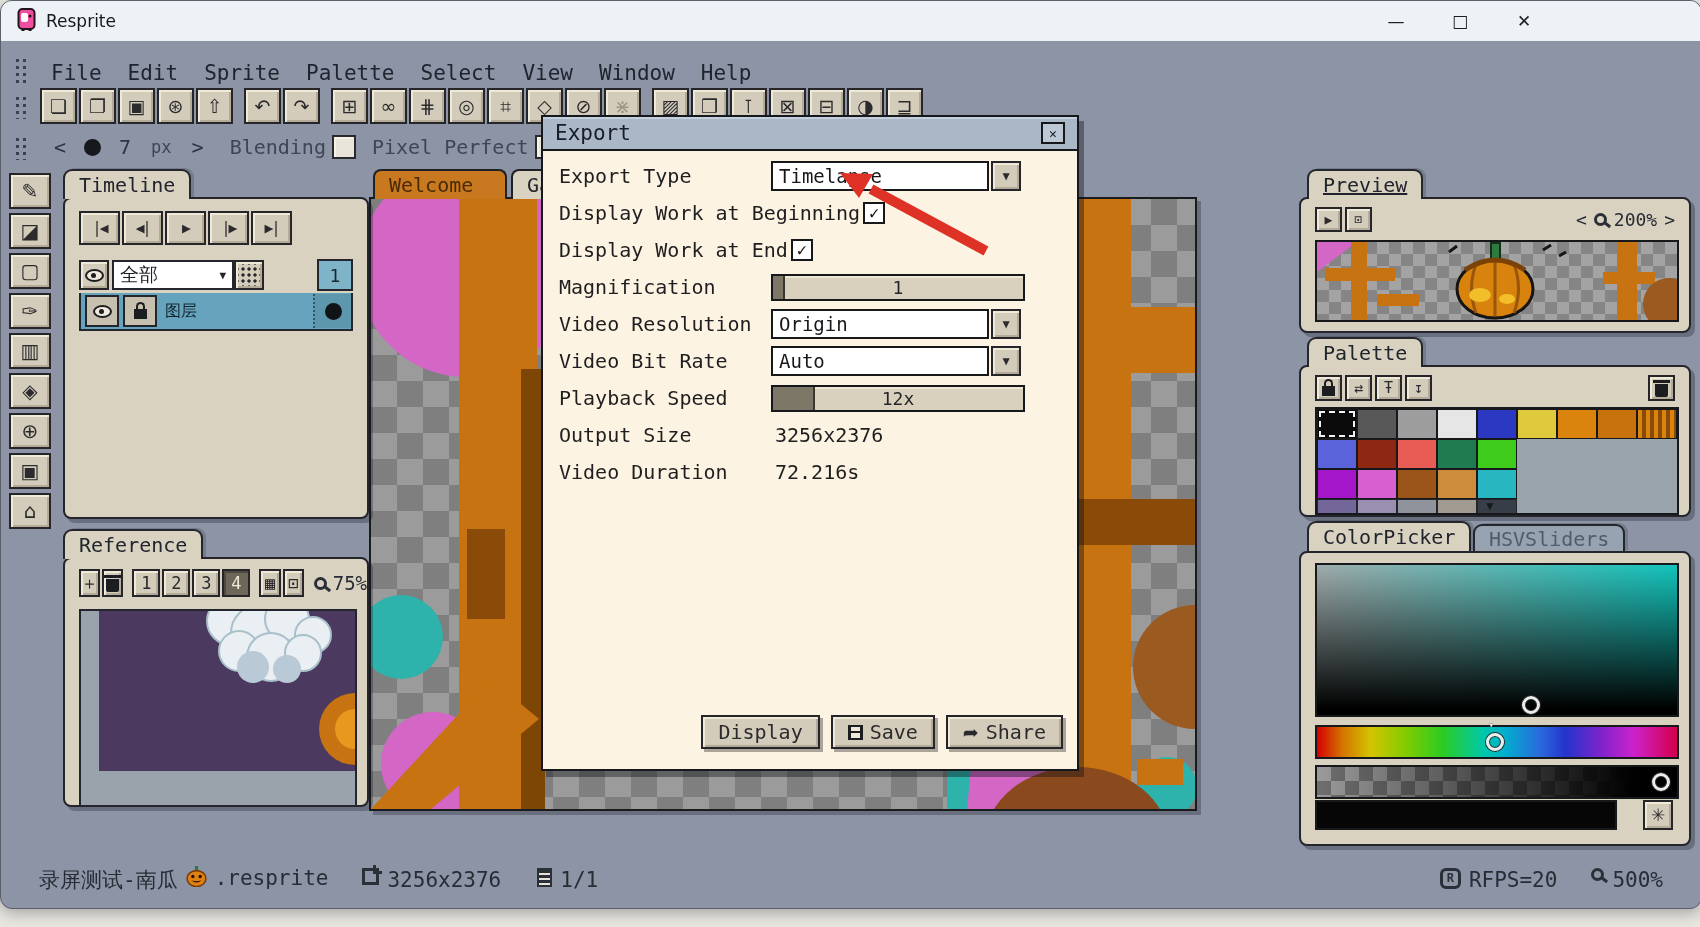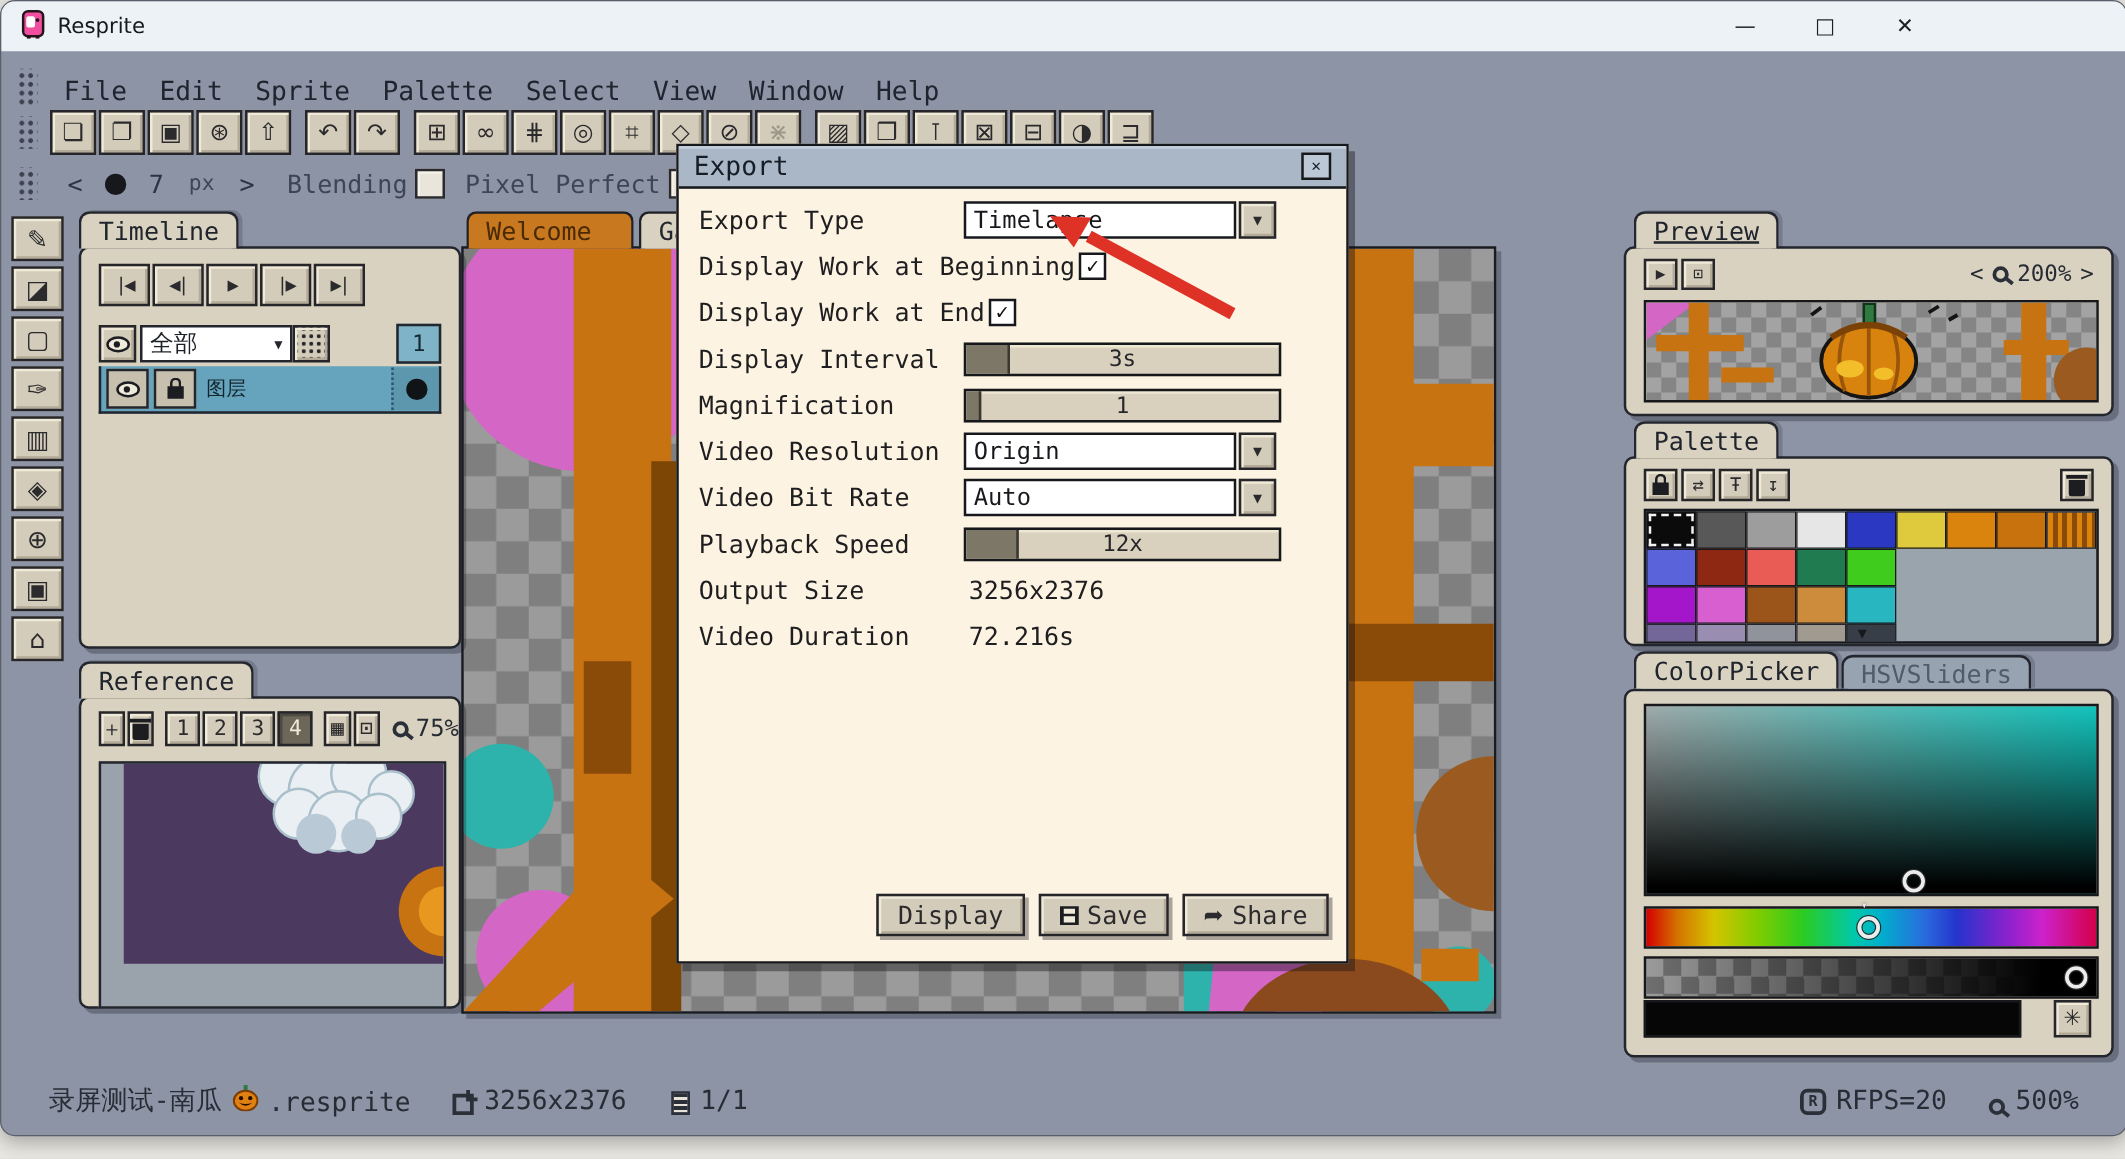--- a/index.html
+++ b/index.html
@@ -129,21 +129,21 @@
     background:linear-gradient(90deg,#d40000 0%,#d47400 7%,#d4c400 15%,#7ecc00 25%,#2acc22 35%,#00c8a8 46%,#00b0cc 52%,#2a6ade 62%,#2434cc 69%,#8822cc 80%,#cc22cc 88%,#d4004a 100%);}
   #huenotch{position:absolute;top:-8px;font-size:10px;color:#e8e8e8;text-shadow:0 0 1px #222;}
   #alphabar{position:relative;margin:6px 14px 0 14px;width:360px;height:30px;border:2px solid #17181c;
     background:linear-gradient(to right,rgba(0,0,0,0) 0%,#000 88%),
     repeating-conic-gradient(#6f6f6f 0% 25%,#9b9b9b 0% 50%) 0 0/28px 28px;}
   #curcolor{position:absolute;left:14px;bottom:14px;width:302px;height:30px;border:2px solid #17181c;background:#060606;box-sizing:border-box;}
   #resetbtn{position:absolute;right:16px;bottom:14px;width:30px;height:30px;font-size:17px;font-family:"DejaVu Sans",sans-serif;}
   
   #statusbar{position:absolute;left:0;right:0;top:850px;height:57px;display:flex;align-items:center;
     font-size:21px;color:#272c35;z-index:20;}
-  #statusbar .grp{display:flex;align-items:flex-end;gap:8px;}
+  #statusbar .grp{display:flex;align-items:flex-start;gap:8px;}
   
   .i-eye{display:inline-block;width:19px;height:13px;border:2px solid #1b1d21;border-radius:50%;
     background:#efeadb;position:relative;box-sizing:border-box;}
   .i-eye::after{content:"";position:absolute;left:4px;top:2px;width:5px;height:5px;background:#1b1d21;border-radius:50%;}
   .i-lock{display:inline-block;width:13px;height:10px;background:#1b1d21;position:relative;margin-top:6px;}
   .i-lock::before{content:"";position:absolute;left:2px;top:-7px;width:9px;height:8px;border:2px solid #1b1d21;
     border-bottom:none;border-radius:5px 5px 0 0;box-sizing:border-box;}
   .i-trash{display:inline-block;width:13px;height:13px;background:#1b1d21;border-radius:0 0 2px 2px;position:relative;margin-top:4px;}
   .i-trash::before{content:"";position:absolute;left:-2px;top:-4px;width:17px;height:3px;background:#1b1d21;}
   .i-mag{display:inline-block;position:relative;width:13px;height:13px;border:3px solid #2b2f38;border-radius:50%;box-sizing:border-box;}
@@ -451,27 +451,20 @@
         </div>
         <div class="xrow">
           <span class="xlabel auto">Display Work at Beginning</span>
           <span class="cb">✓</span>
         </div>
         <div class="xrow">
           <span class="xlabel auto">Display Work at End</span>
           <span class="cb">✓</span>
         </div>
         <div class="xrow">
-          <span class="xlabel">Display Interval</span>
-          <div class="slider">
-            <span class="sfill" style="width: 13%;"></span>
-            <span class="sval">3s</span>
-          </div>
-        </div>
-        <div class="xrow">
           <span class="xlabel">Magnification</span>
           <div class="slider">
             <span class="sfill" style="width: 4%;"></span>
             <span class="sval">1</span>
           </div>
         </div>
         <div class="xrow">
           <span class="xlabel">Video Resolution</span>
           <div class="dd">
             <span class="ddval">Origin</span>

